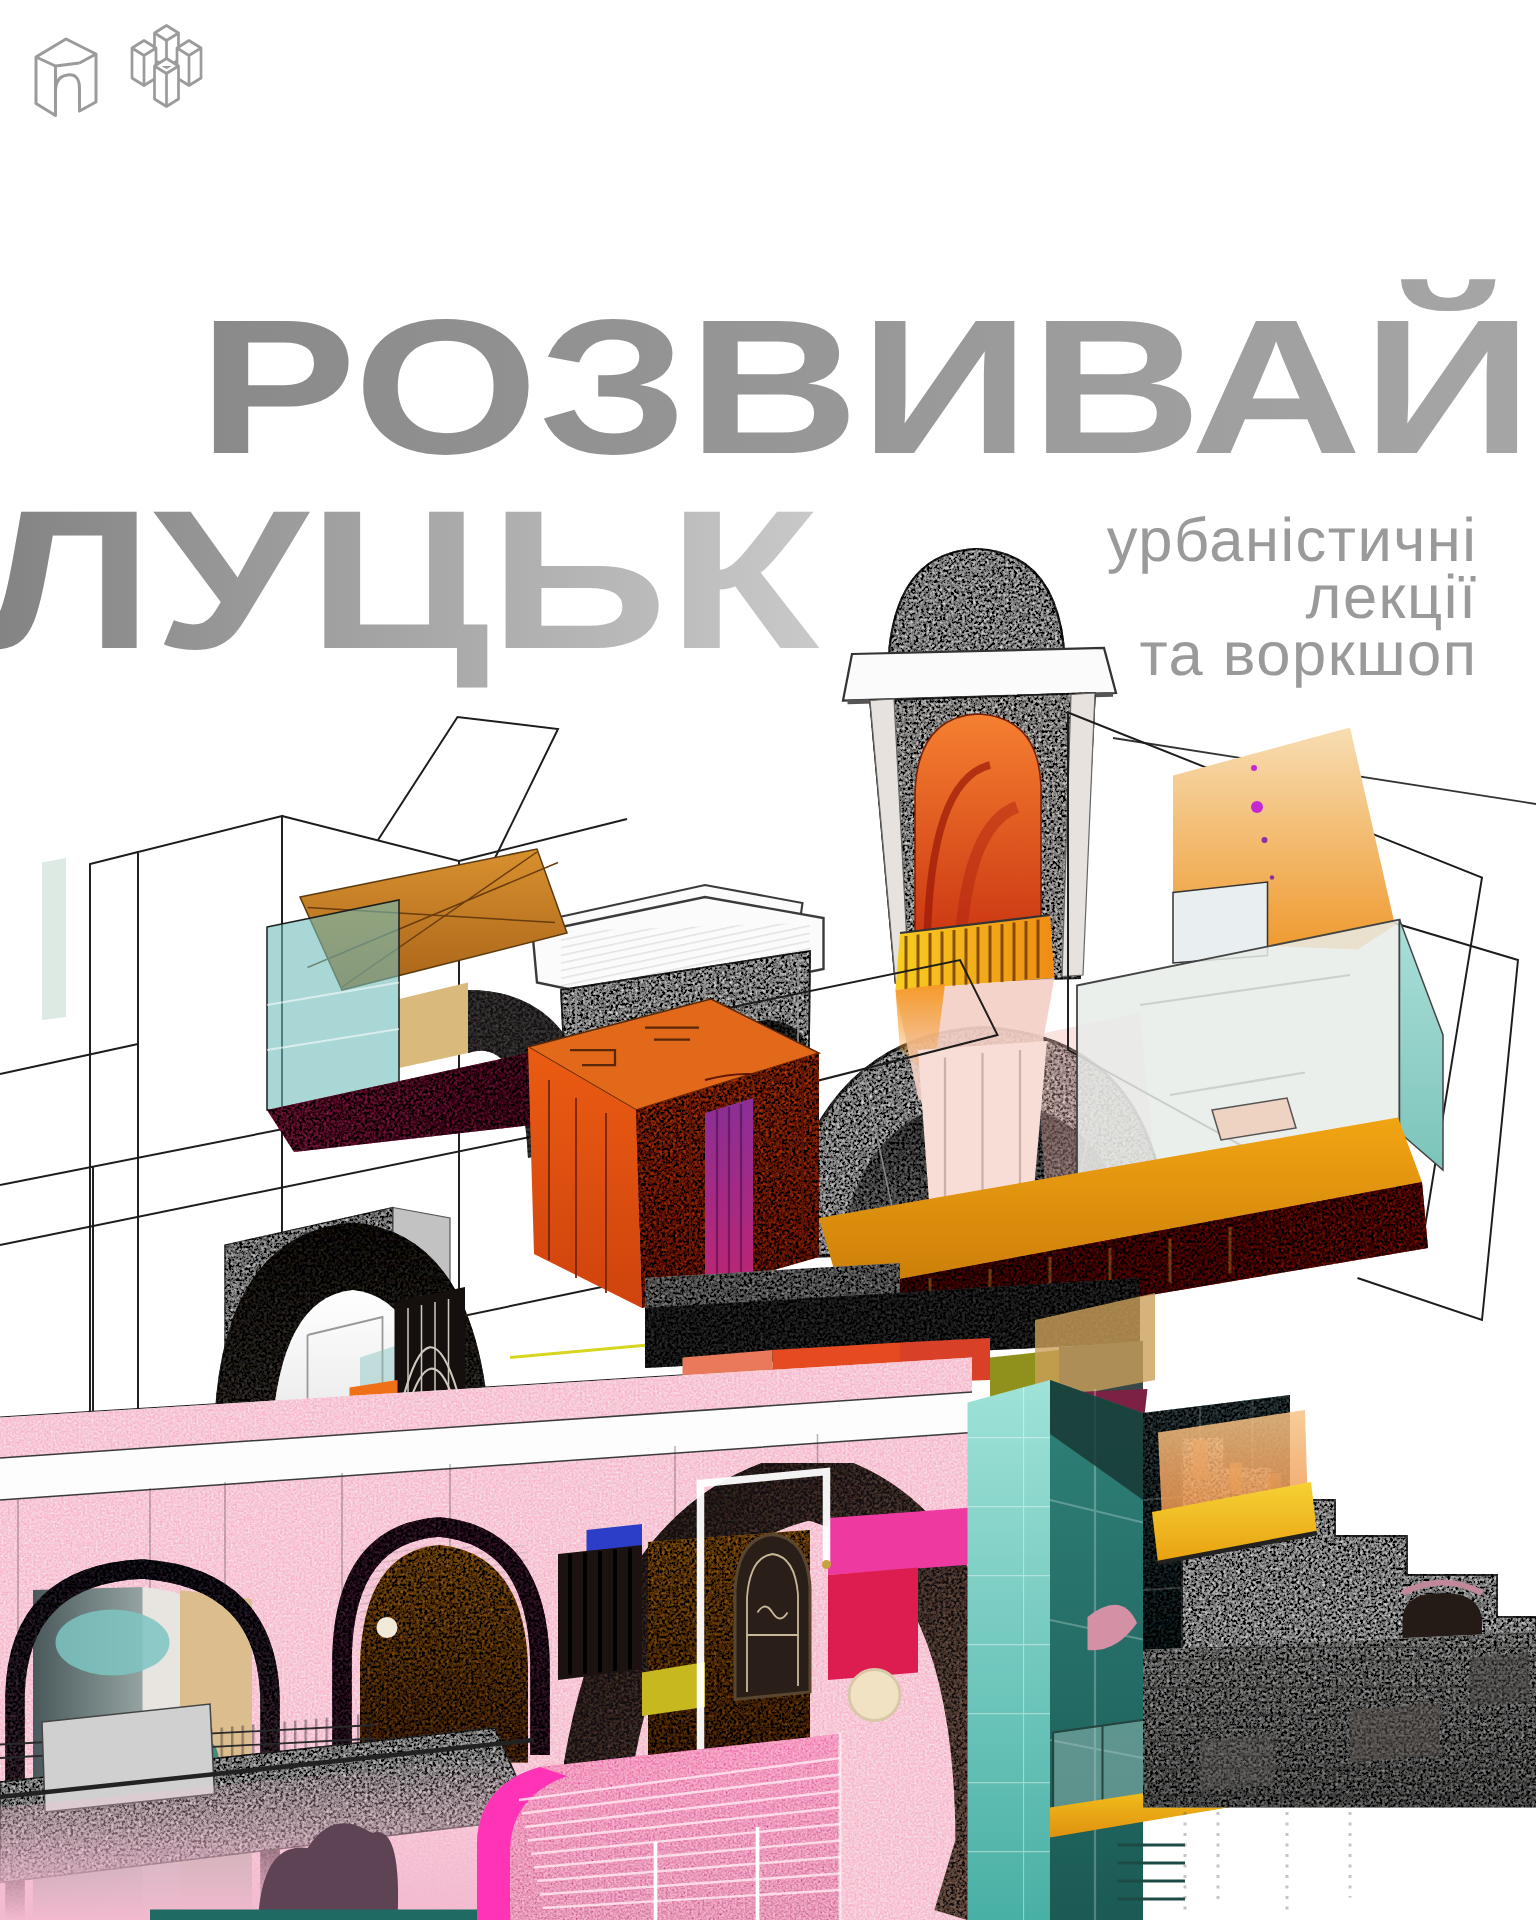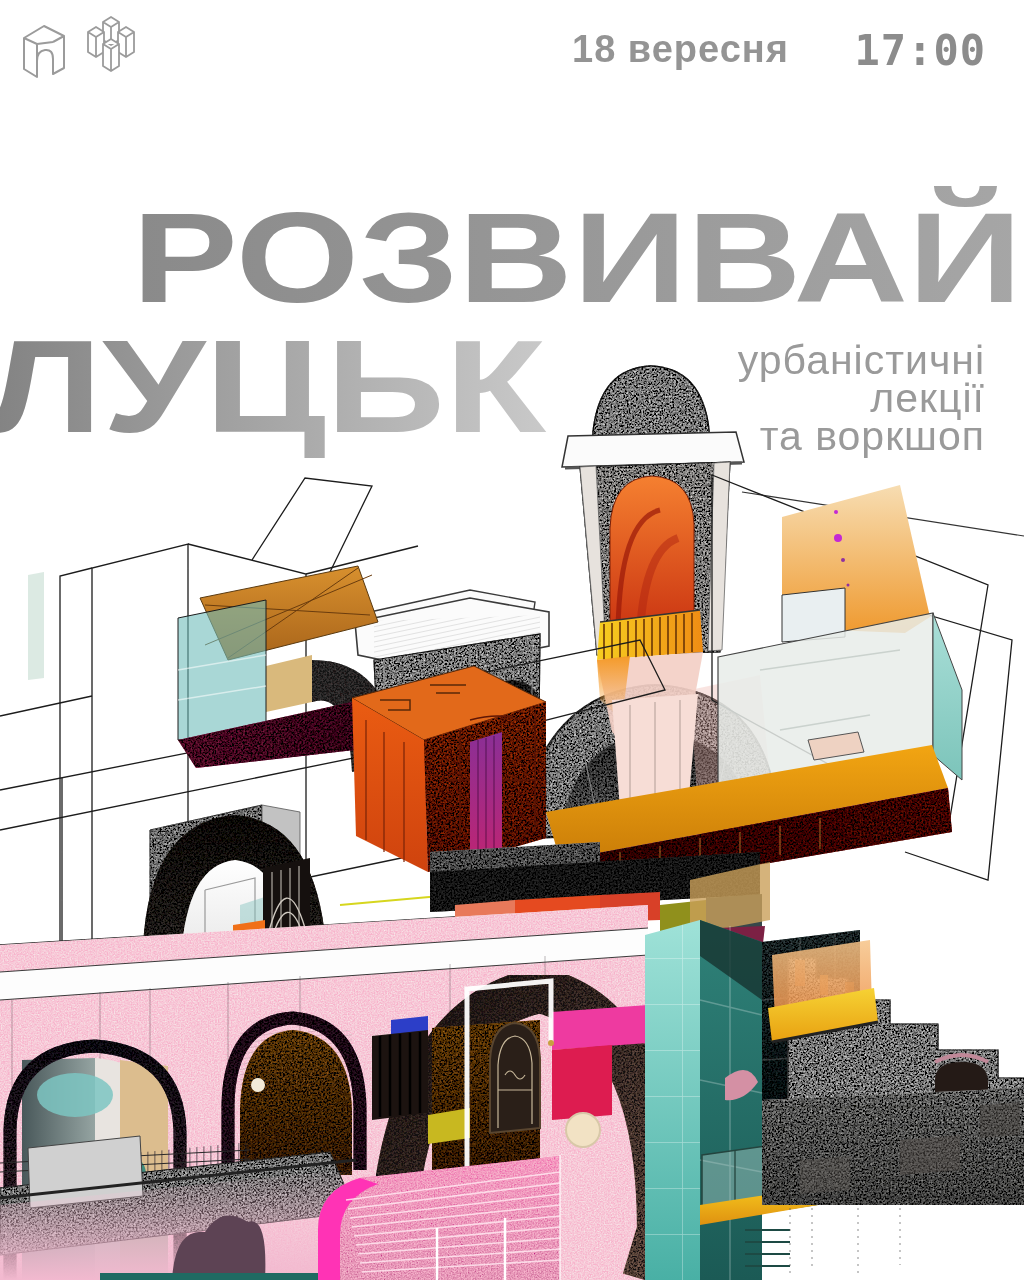--- a/index.html
+++ b/index.html
@@ -35,22 +35,20 @@
     <svg width="54" height="64" viewBox="0 0 54 64">
       <g fill="#ffffff" stroke="#9b9b9b" stroke-width="1.8" stroke-linejoin="round">
         <path d="M19,6 l8,-5 l8,5 l0,18 l-8,5 l-8,-5 Z M19,6 l8,5 l8,-5 M27,11 l0,18"></path>
         <path d="M4,16 l8,-5 l8,5 l0,20 l-8,5 l-8,-5 Z M4,16 l8,5 l8,-5 M12,21 l0,20"></path>
         <path d="M34,16 l8,-5 l8,5 l0,20 l-8,5 l-8,-5 Z M34,16 l8,5 l8,-5 M42,21 l0,20"></path>
         <path d="M19,28 l8,-5 l8,5 l0,22 l-8,5 l-8,-5 Z M19,28 l8,5 l8,-5 M27,33 l0,22"></path>
       </g>
     </svg>
   </div>
 
-  <div id="event-date">18 вересня</div>
-  <div id="event-time">17:00</div>
 
   <svg id="art-svg" width="1024" height="920" viewBox="0 0 1024 920" role="img" aria-label="Архітектурний колаж: графічний ескіз веж собору Луцька, поєднаний з кольоровими обʼємами, арками, скляними панелями, сходами та камʼяним муром">
     <defs>
       <linearGradient id="gTower" x1="0" y1="0" x2="0" y2="1">
           <stop offset="0" stop-color="#f8f8f8"></stop>
           <stop offset="1" stop-color="#e2e2e2"></stop>
         </linearGradient>
       <linearGradient id="gArch1" x1="0" y1="0" x2="0" y2="1">
           <stop offset="0" stop-color="#3a3a3a"></stop>
           <stop offset="1" stop-color="#9a9a9a"></stop>

